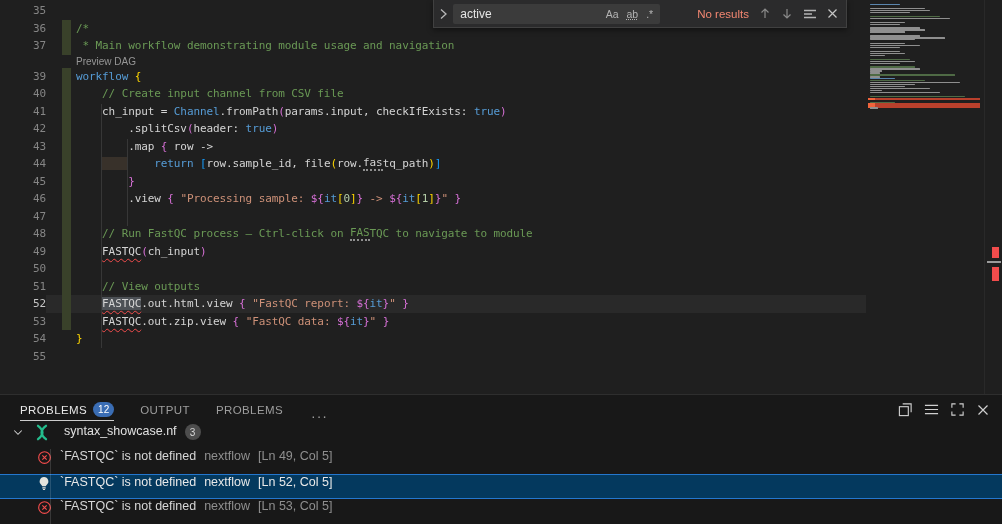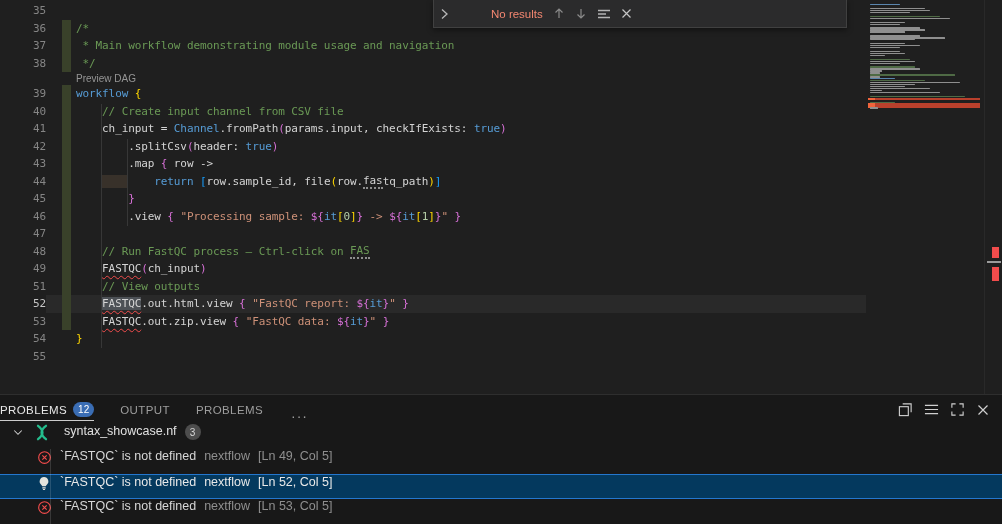--- a/index.html
+++ b/index.html
@@ -57,21 +57,21 @@
   .mm-err .notch { position:absolute; left:0; top:0; width:7px; height:100%; background:#f0643c; }
   #oruler { position:absolute; left:984px; top:0; width:18px; height:394px;
             border-left:1px solid #292929; }
   .or-mark { position:absolute; left:7px; width:7px; background:#f14c4c; }
   #or-cursor { position:absolute; left:2px; width:14px; height:2px; background:#9a9a9a; top:261px; }
 
   
   #panel { position:absolute; left:0; top:394px; width:1002px; height:130px; background:#181818;
            border-top:1px solid #2e2e2e; }
   #panel-tabs { position:relative; height:29px; display:flex; align-items:flex-end;
-                }
+                padding-left:20px; }
   .ptab { display:flex; align-items:center; gap:6px; margin-right:26px; height:100%;
           color:#9d9d9d; font-size:11.5px; letter-spacing:0.4px; position:relative; }
   .ptab.active { color:#e7e7e7; }
   .ptab.active::after { content:""; position:absolute; left:0; right:0; bottom:3px; height:1.5px;
                         background:#cccccc; }
   .pbadge { background:#3a6db4; color:#fff; font-size:10px; min-width:21px; height:15px;
             border-radius:8px; display:flex; align-items:center; justify-content:center;
             padding:0 5px; letter-spacing:0; }
   #ptab-more { color:#9d9d9d; font-size:14px; letter-spacing:1px; margin-left:2px; }
 
@@ -105,47 +105,53 @@
 </head>
 <body>
 
 <div id="stage">
 
   <div id="editor">
     <div id="lines">
         <div class="line"><span class="ln">35</span><span class="gap"></span><span class="code"></span></div>
         <div class="line"><span class="ln">36</span><span class="gap"><span class="strip"></span></span><span class="code"><span class="tk-cm">/*</span></span></div>
         <div class="line"><span class="ln">37</span><span class="gap"><span class="strip"></span></span><span class="code"><span class="tk-cm"> * Main workflow demonstrating module usage and navigation</span></span></div>
-        <div class="line"><span class="ln">38</span><span class="gap"><span class="strip"></span></span><span class="code"><span class="tk-cm"> */</span></span></div>
         <div class="codelens">Preview DAG</div>
         <div class="line"><span class="ln">39</span><span class="gap"><span class="strip"></span></span><span class="code"><span class="tk-kw">workflow </span><span class="tk-b1">{</span></span></div>
         <div class="line"><span class="ln">40</span><span class="gap"><span class="strip"></span></span><span class="code"><span class="tk-cm">    // Create input channel from CSV file</span></span></div>
         <div class="line"><span class="ln">41</span><span class="gap"><span class="strip"></span></span><span class="code"><span class="tk-fg">    ch_input = </span><span class="tk-kw">Channel</span><span class="tk-fg">.fromPath</span><span class="tk-b2">(</span><span class="tk-fg">params.input, checkIfExists: </span><span class="tk-kw">true</span><span class="tk-b2">)</span></span></div>
         <div class="line"><span class="ln">42</span><span class="gap"><span class="strip"></span></span><span class="code"><span class="tk-fg">        .splitCsv</span><span class="tk-b2">(</span><span class="tk-fg">header: </span><span class="tk-kw">true</span><span class="tk-b2">)</span></span></div>
         <div class="line"><span class="ln">43</span><span class="gap"><span class="strip"></span></span><span class="code"><span class="tk-fg">        .map </span><span class="tk-b2">{</span><span class="tk-fg"> row -&gt;</span></span></div>
         <div class="line"><span class="ln">44</span><span class="gap"><span class="strip"></span></span><span class="code"><span class="tk-fg">    </span><span class="tk-ibox">    </span><span class="tk-fg">    </span><span class="tk-kw">return </span><span class="tk-b3">[</span><span class="tk-fg">row.sample_id, file</span><span class="tk-b1">(</span><span class="tk-fg">row.</span><span class="tk-hint">fas</span><span class="tk-fg">tq_path</span><span class="tk-b1">)</span><span class="tk-b3">]</span></span></div>
         <div class="line"><span class="ln">45</span><span class="gap"><span class="strip"></span></span><span class="code"><span class="tk-fg">        </span><span class="tk-b2">}</span></span></div>
         <div class="line"><span class="ln">46</span><span class="gap"><span class="strip"></span></span><span class="code"><span class="tk-fg">        .view </span><span class="tk-b2">{</span><span class="tk-fg"> </span><span class="tk-st">"Processing sample: </span><span class="tk-b2">${</span><span class="tk-kw">it</span><span class="tk-b1">[</span><span class="tk-nu">0</span><span class="tk-b1">]</span><span class="tk-b2">}</span><span class="tk-st"> -&gt; </span><span class="tk-b2">${</span><span class="tk-kw">it</span><span class="tk-b1">[</span><span class="tk-nu">1</span><span class="tk-b1">]</span><span class="tk-b2">}</span><span class="tk-st">" </span><span class="tk-b2">}</span></span></div>
         <div class="line"><span class="ln">47</span><span class="gap"><span class="strip"></span></span><span class="code"></span></div>
-        <div class="line"><span class="ln">48</span><span class="gap"><span class="strip"></span></span><span class="code"><span class="tk-cm">    // Run FastQC process — Ctrl-click on </span><span class="tk-cmh">FAS</span></span></div>
+        <div class="line"><span class="ln">48</span><span class="gap"><span class="strip"></span></span><span class="code"><span class="tk-cm">    // Run FastQC process — Ctrl-click on </span><span class="tk-cmh">FAS</span><span class="tk-cm">TQC to navigate to module</span></span></div>
         <div class="line"><span class="ln">49</span><span class="gap"><span class="strip"></span></span><span class="code"><span class="tk-fg">    </span><span class="tk-sq">FASTQC</span><span class="tk-b2">(</span><span class="tk-fg">ch_input</span><span class="tk-b2">)</span></span></div>
+        <div class="line"><span class="ln">50</span><span class="gap"><span class="strip"></span></span><span class="code"></span></div>
         <div class="line"><span class="ln">51</span><span class="gap"><span class="strip"></span></span><span class="code"><span class="tk-cm">    // View outputs</span></span></div>
         <div class="line cur"><span class="ln">52</span><span class="gap"><span class="strip"></span></span><span class="code"><span class="tk-fg">    </span><span class="tk-sqh">FASTQC</span><span class="tk-fg">.out.html.view </span><span class="tk-b2">{</span><span class="tk-fg"> </span><span class="tk-st">"FastQC report: </span><span class="tk-b2">${</span><span class="tk-kw">it</span><span class="tk-b2">}</span><span class="tk-st">"</span><span class="tk-fg"> </span><span class="tk-b2">}</span></span></div>
         <div class="line"><span class="ln">53</span><span class="gap"><span class="strip"></span></span><span class="code"><span class="tk-fg">    </span><span class="tk-sq">FASTQC</span><span class="tk-fg">.out.zip.view </span><span class="tk-b2">{</span><span class="tk-fg"> </span><span class="tk-st">"FastQC data: </span><span class="tk-b2">${</span><span class="tk-kw">it</span><span class="tk-b2">}</span><span class="tk-st">"</span><span class="tk-fg"> </span><span class="tk-b2">}</span></span></div>
         <div class="line"><span class="ln">54</span><span class="gap"></span><span class="code"><span class="tk-b1">}</span></span></div>
         <div class="line"><span class="ln">55</span><span class="gap"></span><span class="code"></span></div>
       </div>
     <div class="iguide" style="left:101px; top:104px; height:244px;"></div>
     <div class="iguide" style="left:127px; top:139px; height:87px;"></div>
 
     <div id="find">
       <div id="find-toggle">
         <svg width="9" height="12" viewBox="0 0 9 12">
             <polyline points="2,1.5 7,6 2,10.5" fill="none" stroke="#b8b8b8" stroke-width="1.3"></polyline>
           </svg>
+      </div>
+      <div id="find-inputbox">
+        <span id="find-query">active</span>
+        <span class="find-opt">Aa</span>
+        <span class="find-opt u">ab</span>
+        <span class="find-opt">.*</span>
       </div>
       <span id="find-results">No results</span>
       <span class="find-ic">
         <svg width="12" height="13" viewBox="0 0 12 13">
             <path d="M6 11 V2 M2.5 5.5 L6 2 L9.5 5.5" fill="none" stroke="#8a8a8a" stroke-width="1.2"></path>
           </svg>
       </span>
       <span class="find-ic">
         <svg width="12" height="13" viewBox="0 0 12 13">
             <path d="M6 2 V11 M2.5 7.5 L6 11 L9.5 7.5" fill="none" stroke="#8a8a8a" stroke-width="1.2"></path>

